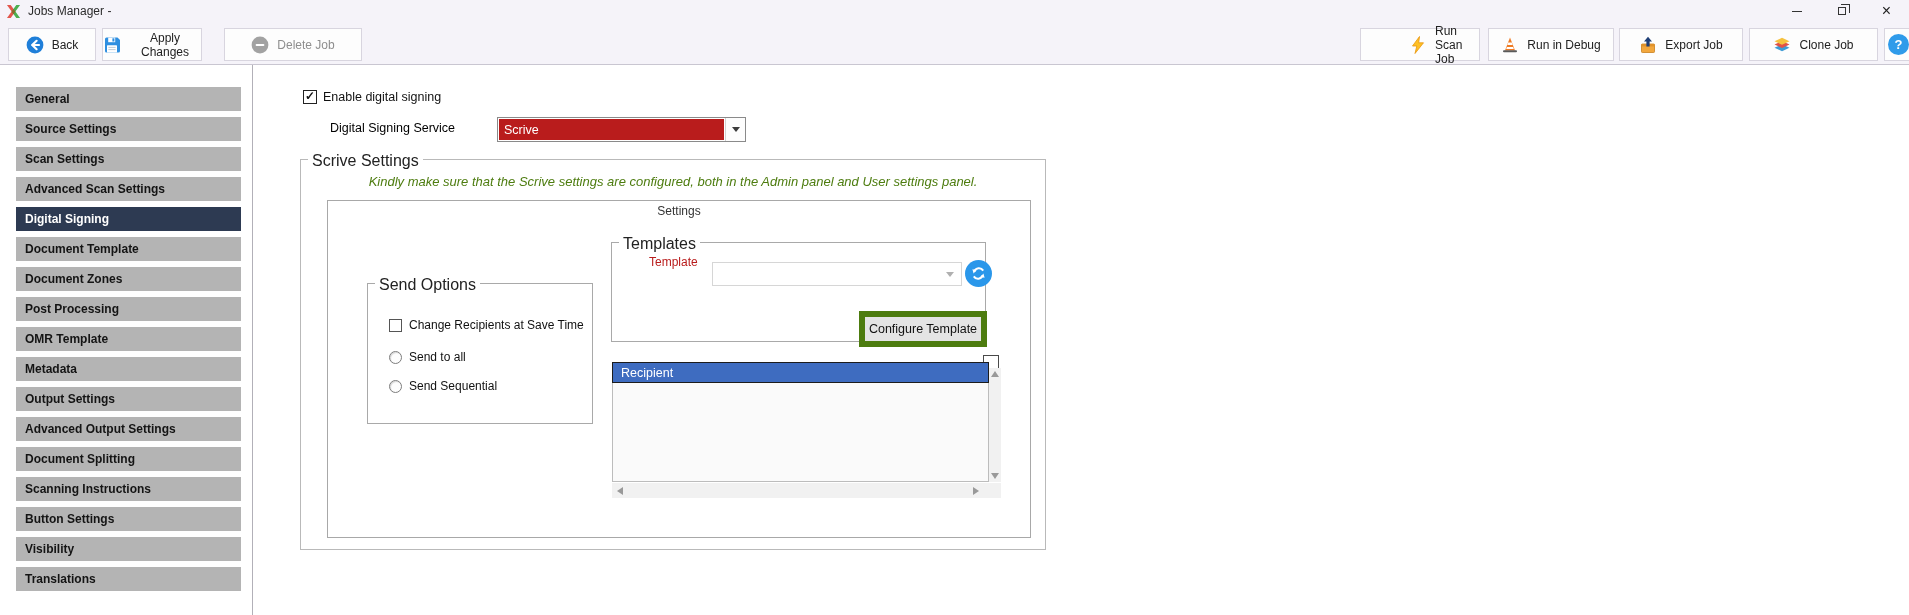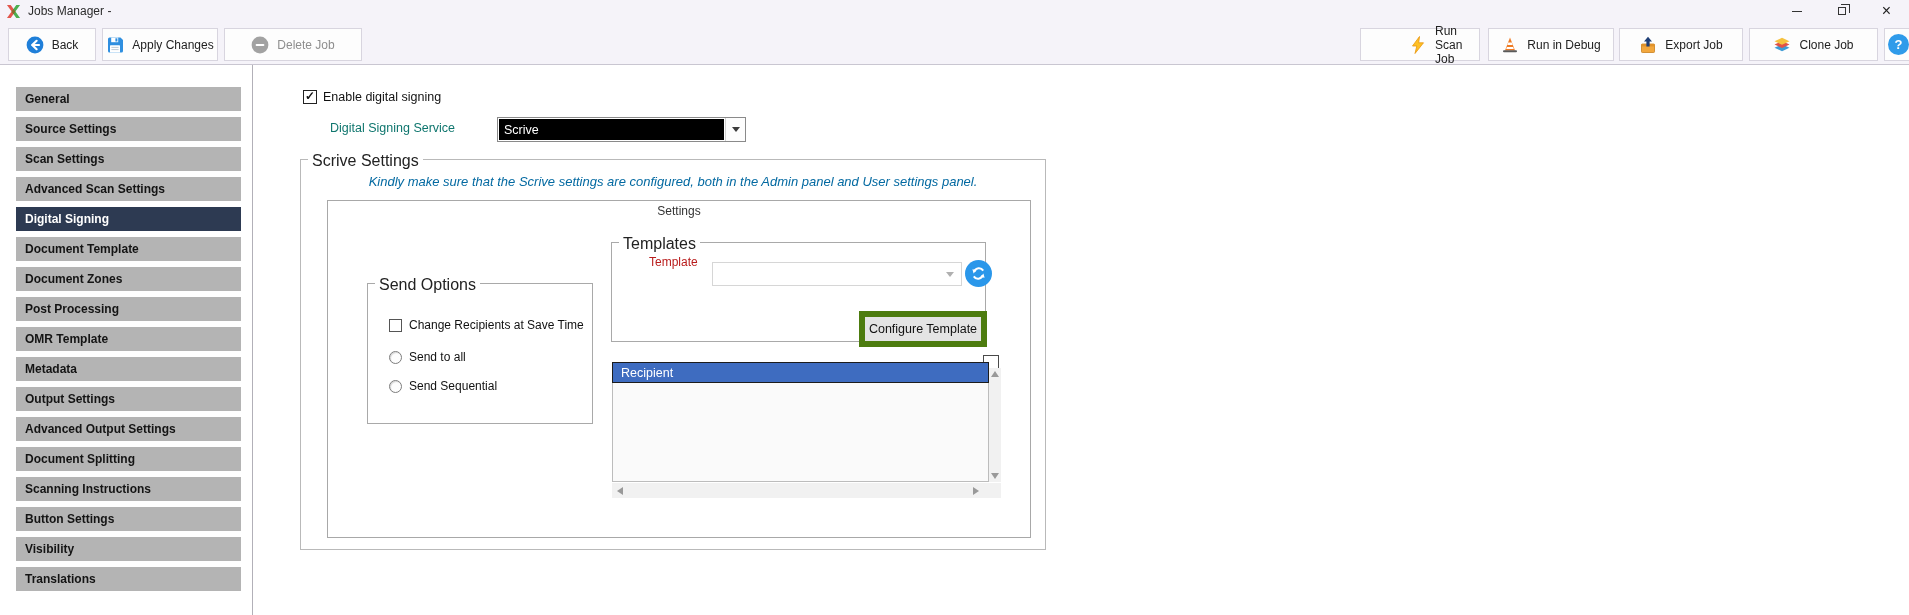--- a/index.html
+++ b/index.html
@@ -30,21 +30,21 @@
     position:absolute; left:0; top:22px; width:100%; height:43px;
     background:#f5f3f9; border-bottom:1px solid #c9c6d1;
   }
   .tool-btn {
     position:absolute; top:6px; height:33px; background:#fdfdfd;
     border:1px solid #d8d5df; display:flex; align-items:center; justify-content:center;
     gap:8px; font-size:12px; color:#222; cursor:default;
   }
   .tool-btn .ticon { width:18px; height:18px; flex:0 0 auto; display:block; }
   .btn-back   { left:8px;    width:88px;  }
-  .btn-apply  { left:102px;  width:116px; }
+  .btn-apply  { left:102px;  width:100px;text-align:center; }
   .btn-delete { left:224px;  width:138px; color:#8e8e8e; }
   .btn-runscan{ left:1360px; width:120px;padding-left:48px; }
   .btn-debug  { left:1488px; width:126px; }
   .btn-export { left:1619px; width:124px; }
   .btn-clone  { left:1749px; width:129px; }
   .btn-help   { left:1884px; width:26px; overflow:hidden; justify-content:flex-start; padding-left:3px; }
   .help-circle { width:21px; height:21px; border-radius:50%; background:#2f9bea; color:#fff;
     font-size:13px; font-weight:bold; display:flex; align-items:center; justify-content:center; flex:0 0 auto;}
   
   .sidebar { position:absolute; left:16px; top:87px; width:225px; }
@@ -56,44 +56,44 @@
   .side-item.selected { background:#2d3a52; color:#ffffff; }
   .vdivider { position:absolute; left:252px; top:65px; width:1px; height:550px; background:#b2b0b8; }
   
   .chk-row { position:absolute; left:303px; top:90px; display:flex; align-items:center; gap:6px; }
   .checkbox {
     width:14px; height:14px; background:#fff; border:1.5px solid #222;
     font-size:12px; font-weight:bold; color:#111; line-height:11px; text-align:center;
   }
   .checkbox.small { width:13px; height:13px; border:1px solid #555; }
   .chk-label { font-size:12.5px; color:#111; }
-  .svc-label { position:absolute; left:330px; top:121px; font-size:12.5px; color:#0f766e; }
+  .svc-label { position:absolute; left:330px; top:121px; font-size:12.5px; color:#000000; }
   .svc-combo {
     position:absolute; left:497px; top:117px; width:249px; height:25px;
     border:1px solid #8a8a8a; background:#fff; display:flex; cursor:default;
   }
   .svc-value {
-    flex:1; margin:1px; background:#000000; color:#fff; font-size:12.5px;
+    flex:1; margin:1px; background:#b91c1c; color:#fff; font-size:12.5px;
     display:flex; align-items:center; padding-left:5px;
   }
   .svc-drop {
     width:20px; border-left:1px solid #d2d2d2; background:#fdfdfd;
     display:flex; align-items:center; justify-content:center;
   }
   .caret-down { width:0; height:0; border-left:4px solid transparent; border-right:4px solid transparent; border-top:5px solid #3c3c3c; }
   .caret-down.gray { border-top-color:#b0b0b0; }
   .groupbox { position:absolute; border:1px solid #b9b9b9; }
   .legend {
     position:absolute; top:-8px; left:7px; background:#fff; padding:0 4px;
     font-size:16px; color:#222; white-space:nowrap;
   }
   .scrive-group { left:300px; top:159px; width:746px; height:391px; }
   .notice {
     position:absolute; left:0; top:14px; width:100%; text-align:center;
-    font-size:13px; font-style:italic; color:#0369a1;
+    font-size:13px; font-style:italic; color:#4d7c0f;
   }
   .settings-panel {
     position:absolute; left:26px; top:40px; width:704px; height:338px;
     border:1px solid #a8a8a8; background:#fff;
   }
   .settings-title { position:absolute; top:3px; width:100%; text-align:center; font-size:12px; color:#333; }
   .sendopts-group { left:367px; top:243px; width:226px; height:141px; border-color:#a9a9a9;margin-top:40px; }
   .opt-row { position:absolute; display:flex; align-items:center; gap:7px; font-size:12px; color:#111; }
   .radio { width:13px; height:13px; border-radius:50%; border:1px solid #7d7d7d; background:#fdfdfd; box-shadow:inset 1px 1px 1px rgba(0,0,0,0.15); }
   .templates-group { left:611px; top:242px; width:375px; height:100px; border-color:#a9a9a9; }

